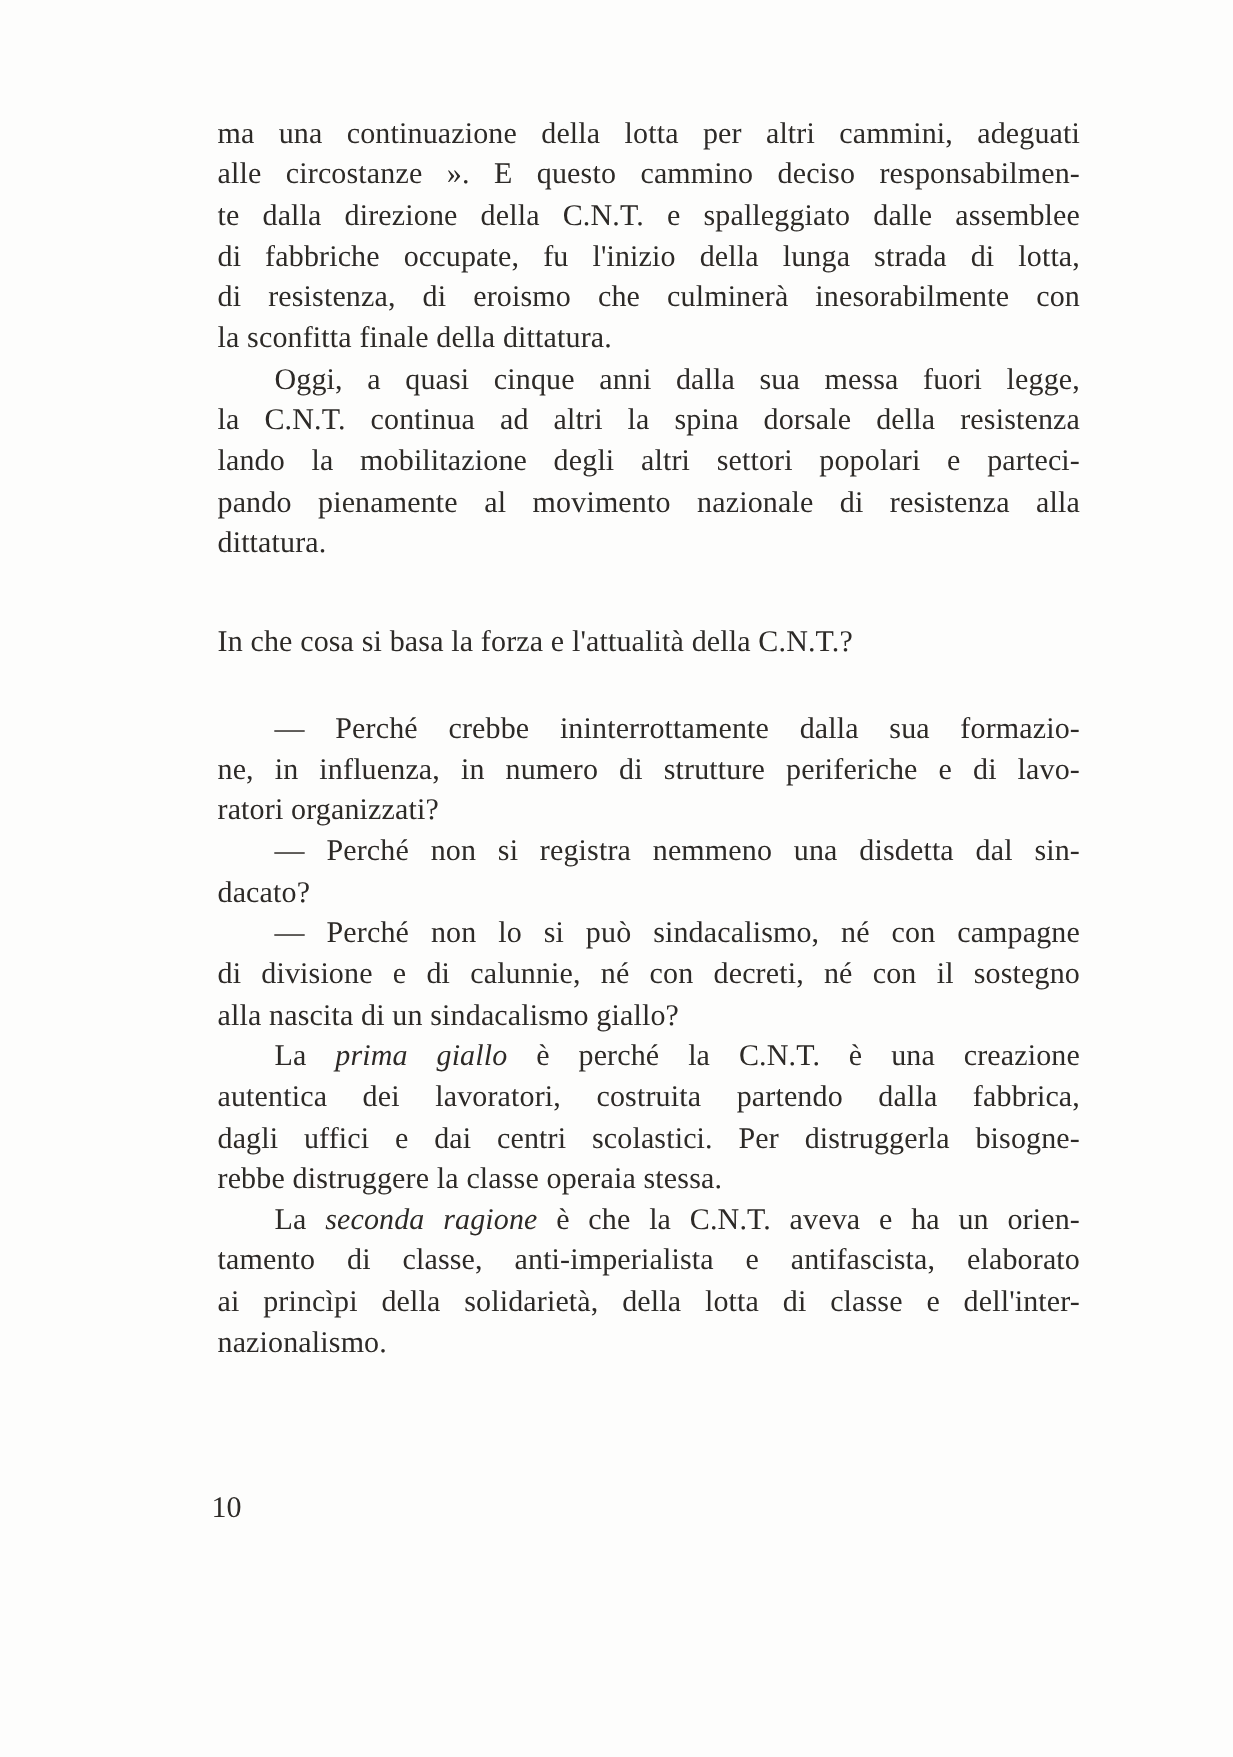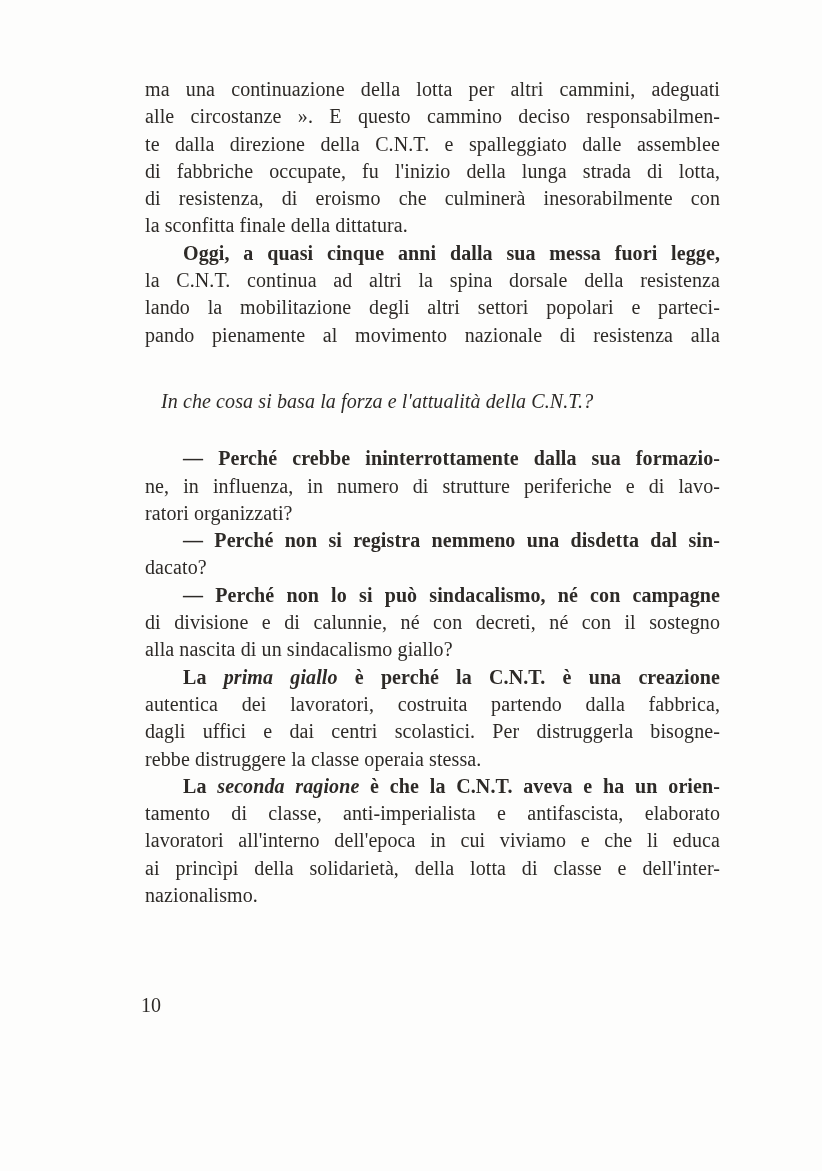--- a/index.html
+++ b/index.html
@@ -33,24 +33,23 @@
     text-align: justify;
     text-align-last: justify;
     word-spacing: -1.5px;
     height: 27.3px;
     overflow: hidden;
   }
   .line.last {
     text-align-last: left;
     word-spacing: 0;
   }
-  .line.indent { text-indent: 38px; font-weight: bold; }
+  .line.indent { text-indent: 38px; }
   .heading {
-    margin: 39px 0 30px 16px;
-    font-style: italic;
+    margin: 39px 0 30px 0;
   }
   .heading .line {
     text-align-last: left;
     word-spacing: 0;
   }
   .it { font-style: italic; }
   .page-number {
     position: absolute;
     left: 141px;
     top: 994px;
@@ -69,20 +68,21 @@
         <div class="line"><span>te dalla direzione della C.N.T. e spalleggiato dalle assemblee</span></div>
         <div class="line"><span>di fabbriche occupate, fu l'inizio della lunga strada di lotta,</span></div>
         <div class="line"><span>di resistenza, di eroismo che culminerà inesorabilmente con</span></div>
         <div class="line last"><span>la sconfitta finale della dittatura.</span></div>
       </div>
       <div class="paragraph">
         <div class="line indent"><span>Oggi, a quasi cinque anni dalla sua messa fuori legge,</span></div>
         <div class="line"><span>la C.N.T. continua ad altri la spina dorsale della resistenza</span></div>
         <div class="line"><span>lando la mobilitazione degli altri settori popolari e parteci-</span></div>
         <div class="line"><span>pando pienamente al movimento nazionale di resistenza alla</span></div>
+        <div class="line last"><span>dittatura.</span></div>
       </div>
       <div class="heading">
         <div class="line last"><span>In che cosa si basa la forza e l'attualità della C.N.T.?</span></div>
       </div>
       <div class="paragraph">
         <div class="line indent"><span>— Perché crebbe ininterrottamente dalla sua formazio-</span></div>
         <div class="line"><span>ne, in influenza, in numero di strutture periferiche e di lavo-</span></div>
         <div class="line last"><span>ratori organizzati?</span></div>
       </div>
       <div class="paragraph">
@@ -96,19 +96,18 @@
       </div>
       <div class="paragraph">
         <div class="line indent"><span>La </span><span class="it">prima giallo</span><span> è perché la C.N.T. è una creazione</span></div>
         <div class="line"><span>autentica dei lavoratori, costruita partendo dalla fabbrica,</span></div>
         <div class="line"><span>dagli uffici e dai centri scolastici. Per distruggerla bisogne-</span></div>
         <div class="line last"><span>rebbe distruggere la classe operaia stessa.</span></div>
       </div>
       <div class="paragraph">
         <div class="line indent"><span>La </span><span class="it">seconda ragione</span><span> è che la C.N.T. aveva e ha un orien-</span></div>
         <div class="line"><span>tamento di classe, anti-imperialista e antifascista, elaborato</span></div>
-        <div class="line"><span>lavoratori all'interno dell'epoca in cui viviamo e che li educa</span></div>
         <div class="line"><span>ai princìpi della solidarietà, della lotta di classe e dell'inter-</span></div>
         <div class="line last"><span>nazionalismo.</span></div>
       </div>
     </div>
   <div class="page-number">10</div>
 </div>
 
 </body></html>

